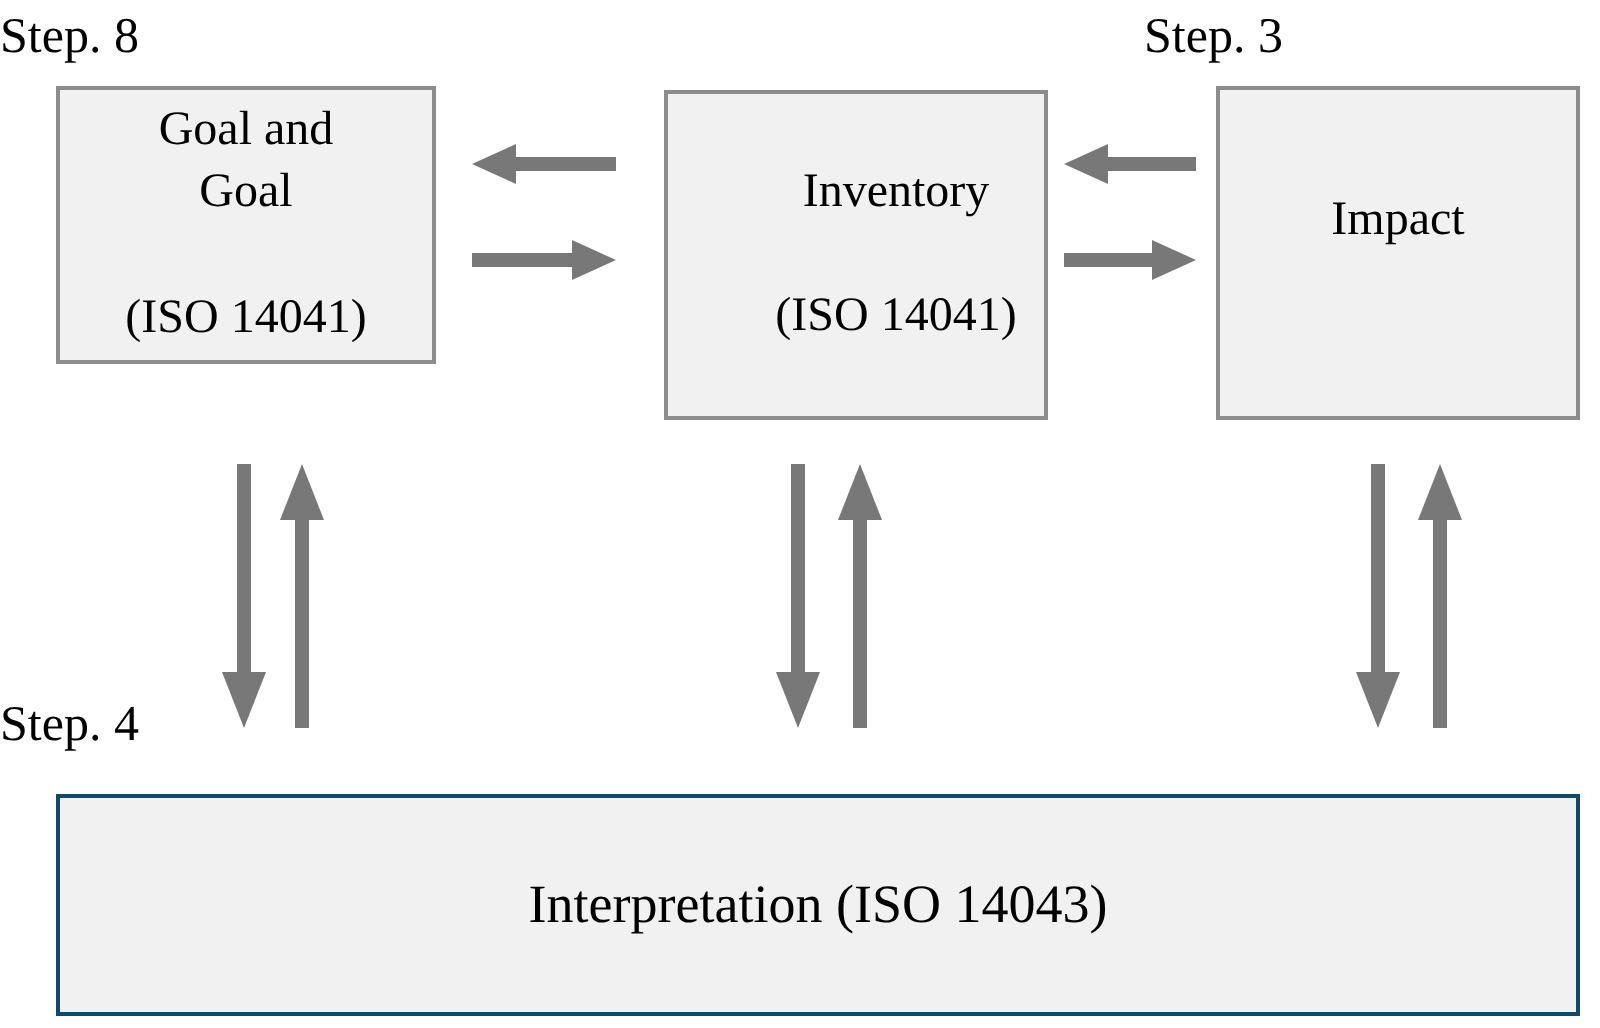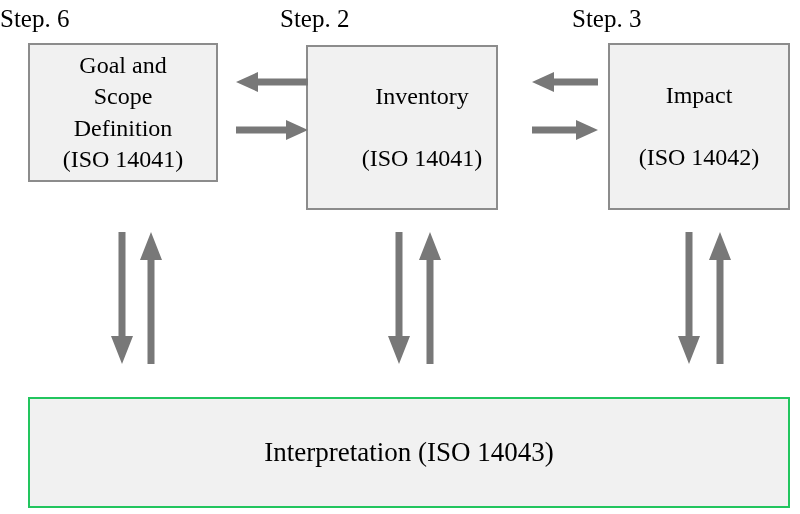--- a/index.html
+++ b/index.html
@@ -35,21 +35,21 @@
   }
   .phase-box .box-text {
     font-size: 24px;
     line-height: 1.30;
     color: #000000;
     padding: 0 6px;
   }
   .wide-box {
     position: absolute;
     background: #f1f1f1;
-    border: 2px solid #22c55e;
+    border: 2px solid #0c4a6e;
     box-sizing: border-box;
     display: flex;
     align-items: center;
     justify-content: center;
     text-align: center;
   }
   .wide-box .box-text {
     font-size: 27px;
     line-height: 1.2;
     color: #000000;
@@ -60,49 +60,48 @@
   }
   .arrow-fill {
     fill: #787878;
   }
 </style>
 </head>
 <body>
 
 <div id="canvas">
 
-  <div class="step-label" style="left:0px; top:6px;">Step. 6</div>
+  <div class="step-label" style="left:0px; top:6px;">Step. 8</div>
 
-  <div class="step-label" style="left:280px; top:6px;">Step. 2</div>
 
   <div class="step-label" style="left:572px; top:6px;">Step. 3</div>
 
+  <div class="step-label" style="left:0px; top:350px;">Step. 4</div>
 
   <div class="phase-box" style="left:28px; top:43px; width:190px; height:139px;">
     <div class="box-text">
       <span>Goal and</span><br>
-      <span>Scope</span><br>
-      <span>Definition</span><br>
+      <span>Goal</span><br>
+      <br>
       <span>(ISO 14041)</span>
     </div>
   </div>
 
-  <div class="phase-box" style="left:306px; top:45px; width:192px; height:165px;padding-left:40px;">
+  <div class="phase-box" style="left:332px; top:45px; width:192px; height:165px;padding-left:40px;">
     <div class="box-text">
       <span>Inventory</span><br>
       <br>
       <span>(ISO 14041)</span>
     </div>
   </div>
 
   <div class="phase-box" style="left:608px; top:43px; width:182px; height:167px;">
     <div class="box-text">
       <span>Impact</span><br>
       <br>
-      <span>(ISO 14042)</span>
     </div>
   </div>
 
   <div class="wide-box" style="left:28px; top:397px; width:762px; height:111px;">
     <div class="box-text">Interpretation (ISO 14043)</div>
   </div>
 
   <svg class="arrow-svg" style="left:236px; top:72px;" width="72" height="20" viewBox="0 0 72 20">
     <path class="arrow-fill" d="M 0 10 L 22 0 L 22 6.5 L 72 6.5 L 72 13.5 L 22 13.5 L 22 20 Z"></path>
   </svg>

